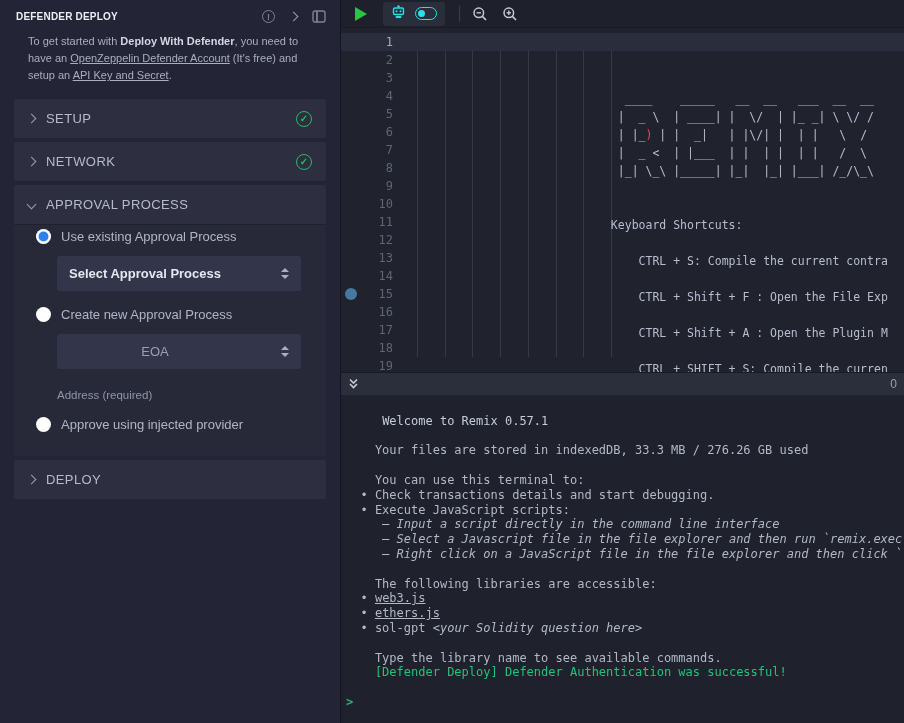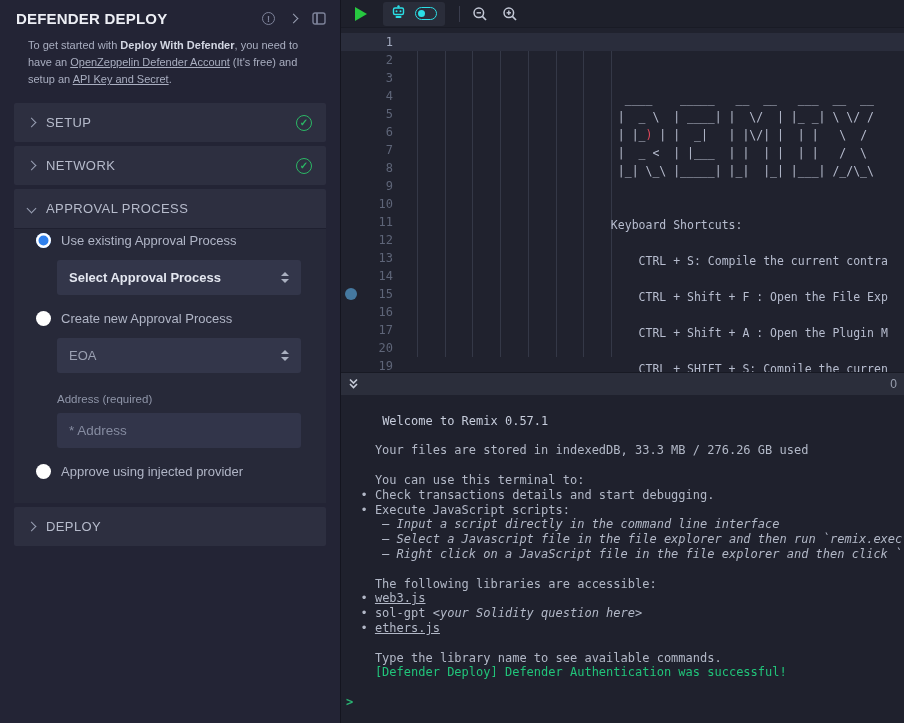--- a/index.html
+++ b/index.html
@@ -3,21 +3,21 @@
 <meta charset="utf-8">
 <style>
   html,body{margin:0;padding:0;background:#232435;width:904px;height:723px;overflow:hidden;
     font-family:"Liberation Sans",sans-serif;-webkit-font-smoothing:antialiased;}
   #app{position:relative;width:904px;height:723px;}
 
   
   .left-panel{position:absolute;left:0;top:0;width:341px;height:723px;background:#232435;
     border-right:1px solid #14151f;box-sizing:border-box;color:#a9aec0;}
   .panel-head{display:flex;align-items:center;padding:10px 14px 0 16px;}
-  .panel-title{font-size:15px;font-weight:bold;color:#eceef4;letter-spacing:.2px;flex:1;}
+  .panel-title{font-size:10px;font-weight:bold;color:#eceef4;letter-spacing:.2px;flex:1;}
   .head-icons{display:flex;align-items:center;gap:15px;color:#7d8299;}
   .icon-info{width:13px;height:13px;border:1.2px solid #7d8299;border-radius:50%;
     display:flex;align-items:center;justify-content:center;font-size:9px;font-weight:bold;box-sizing:border-box;}
   .chev{display:inline-block;width:6px;height:6px;border-right:1.6px solid #9aa0b4;border-bottom:1.6px solid #9aa0b4;}
   .chev.right{transform:rotate(-45deg);}
   .chev.down{transform:rotate(45deg);}
   .icon-split svg{display:block;}
   .panel-intro{padding:10px 16px 0 16px;font-size:11px;line-height:1.55;color:#a9aec0;margin-left:12px;}
   .panel-intro b{color:#d2d6e2;}
   .panel-intro a{color:#a9aec0;text-decoration:underline;cursor:pointer;}
@@ -35,21 +35,21 @@
   .radio-row{display:flex;align-items:center;gap:10px;margin-left:10px;}
   .radio{width:15px;height:15px;border-radius:50%;flex:0 0 auto;box-sizing:border-box;cursor:pointer;}
   .radio.checked{background:var(--radio-blue,#2f80ed);box-shadow:inset 0 0 0 2.5px #fff;}
   .radio.unchecked{background:#fff;}
   .radio-label{font-size:13px;color:#b0b5c6;cursor:pointer;}
 
   .select-box{margin:12px 12px 0 31px;width:244px;height:35px;background:#33364a;border-radius:3px;
     display:flex;align-items:center;padding:0 12px;box-sizing:border-box;cursor:pointer;gap:40px;}
   .select-text{font-size:13px;flex:1;}
   .select-text.strong{color:#e4e7f0;font-weight:bold;}
-  .select-text.muted{color:#9aa0b2;}
+  .select-text.muted{color:#9aa0b2;text-align:center;}
   .updown{display:flex;flex-direction:column;gap:3px;align-items:center;}
   .updown i{display:block;width:0;height:0;border-left:4px solid transparent;border-right:4px solid transparent;}
   .updown .up{border-bottom:4px solid #aab0c0;}
   .updown .dn{border-top:4px solid #aab0c0;}
 
   .field-label{margin:20px 0 0 31px;font-size:11.5px;color:#8f95a8;}
   .text-input{margin:8px 12px 0 31px;width:244px;height:35px;background:#32354a;border:none;border-radius:3px;
     padding:0 12px;box-sizing:border-box;font-size:13.5px;color:#d6dae6;font-family:"Liberation Sans",sans-serif;}
   .text-input::placeholder{color:#858ba0;}
   .mt14{margin-top:16px;}
@@ -163,21 +163,20 @@
           </div>
           <div class="select-box">
             <span class="select-text muted">EOA</span>
             <span class="updown">
                 <i class="up"></i>
                 <i class="dn"></i>
               </span>
           </div>
 
           <div class="field-label">Address (required)</div>
-          <input class="text-input" type="text" placeholder="* Address" style="">
 
           <div class="radio-row mt14">
             <span class="radio unchecked"></span>
             <span class="radio-label">Approve using injected provider</span>
           </div>
         </div>
       </div>
 
       <div class="card">
         <div class="card-head">
@@ -238,21 +237,21 @@
           <div class="ed-row"><span class="ed-num">8</span><span class="ed-code"></span></div>
           <div class="ed-row"><span class="ed-num">9</span><span class="ed-code"><span>                            Keyboard Shortcuts:</span></span></div>
           <div class="ed-row"><span class="ed-num">10</span><span class="ed-code"></span></div>
           <div class="ed-row"><span class="ed-num">11</span><span class="ed-code"><span>                                CTRL + S: Compile the current contra</span></span></div>
           <div class="ed-row"><span class="ed-num">12</span><span class="ed-code"></span></div>
           <div class="ed-row"><span class="ed-num">13</span><span class="ed-code"><span>                                CTRL + Shift + F : Open the File Exp</span></span></div>
           <div class="ed-row"><span class="ed-num">14</span><span class="ed-code"></span></div>
           <div class="ed-row"><span class="ed-num">15</span><span class="ed-code"><span>                                CTRL + Shift + A : Open the Plugin M</span></span></div>
           <div class="ed-row"><span class="ed-num">16</span><span class="ed-code"></span></div>
           <div class="ed-row"><span class="ed-num">17</span><span class="ed-code"><span>                                CTRL + SHIFT + S: Compile the curren</span></span></div>
-          <div class="ed-row"><span class="ed-num">20</span><span class="ed-code"></span></div>
+          <div class="ed-row"><span class="ed-num">18</span><span class="ed-code"></span></div>
           <div class="ed-row"><span class="ed-num">19</span><span class="ed-code"><span>                            Editor Keyboard Shortcuts:</span></span></div>
         </div>
       <div class="bp-dot" style="top: 260px;"></div>
     </div>
 
     <div class="term-head">
       <span class="collapse-btn">
         <svg width="11" height="12" viewBox="0 0 11 12">
             <polyline points="2,1.5 5.5,5 9,1.5" fill="none" stroke="#c6cbd8" stroke-width="1.6"></polyline>
             <polyline points="2,6 5.5,9.5 9,6" fill="none" stroke="#c6cbd8" stroke-width="1.6"></polyline>
@@ -269,22 +268,22 @@
         <div class="t-row"></div>
         <div class="t-row"><span>    You can use this terminal to:</span></div>
         <div class="t-row"><span>  • Check transactions details and start debugging.</span></div>
         <div class="t-row"><span>  • Execute JavaScript scripts:</span></div>
         <div class="t-row"><span>     </span><span class="seg-i">– Input a script directly in the command line interface</span></div>
         <div class="t-row"><span>     </span><span class="seg-i">– Select a Javascript file in the file explorer and then run `remix.exec</span></div>
         <div class="t-row"><span>     </span><span class="seg-i">– Right click on a JavaScript file in the file explorer and then click `</span></div>
         <div class="t-row"></div>
         <div class="t-row"><span>    The following libraries are accessible:</span></div>
         <div class="t-row"><span>  • </span><span class="seg-link">web3.js</span></div>
+        <div class="t-row"><span>  • </span><span class="seg-link">ethers.js</span></div>
         <div class="t-row"><span>  • sol-gpt </span><span class="seg-i">&lt;your Solidity question here&gt;</span></div>
-        <div class="t-row"><span>  • </span><span class="seg-link">ethers.js</span></div>
         <div class="t-row"></div>
         <div class="t-row"><span>    Type the library name to see available commands.</span></div>
         <div class="t-row"><span class="seg-ok">    [Defender Deploy] Defender Authentication was successful!</span></div>
         <div class="t-row"></div>
         <div class="t-row"><span class="seg-prompt">&gt; </span></div>
       </div>
   </div>
 </div>
 
 </body></html>

